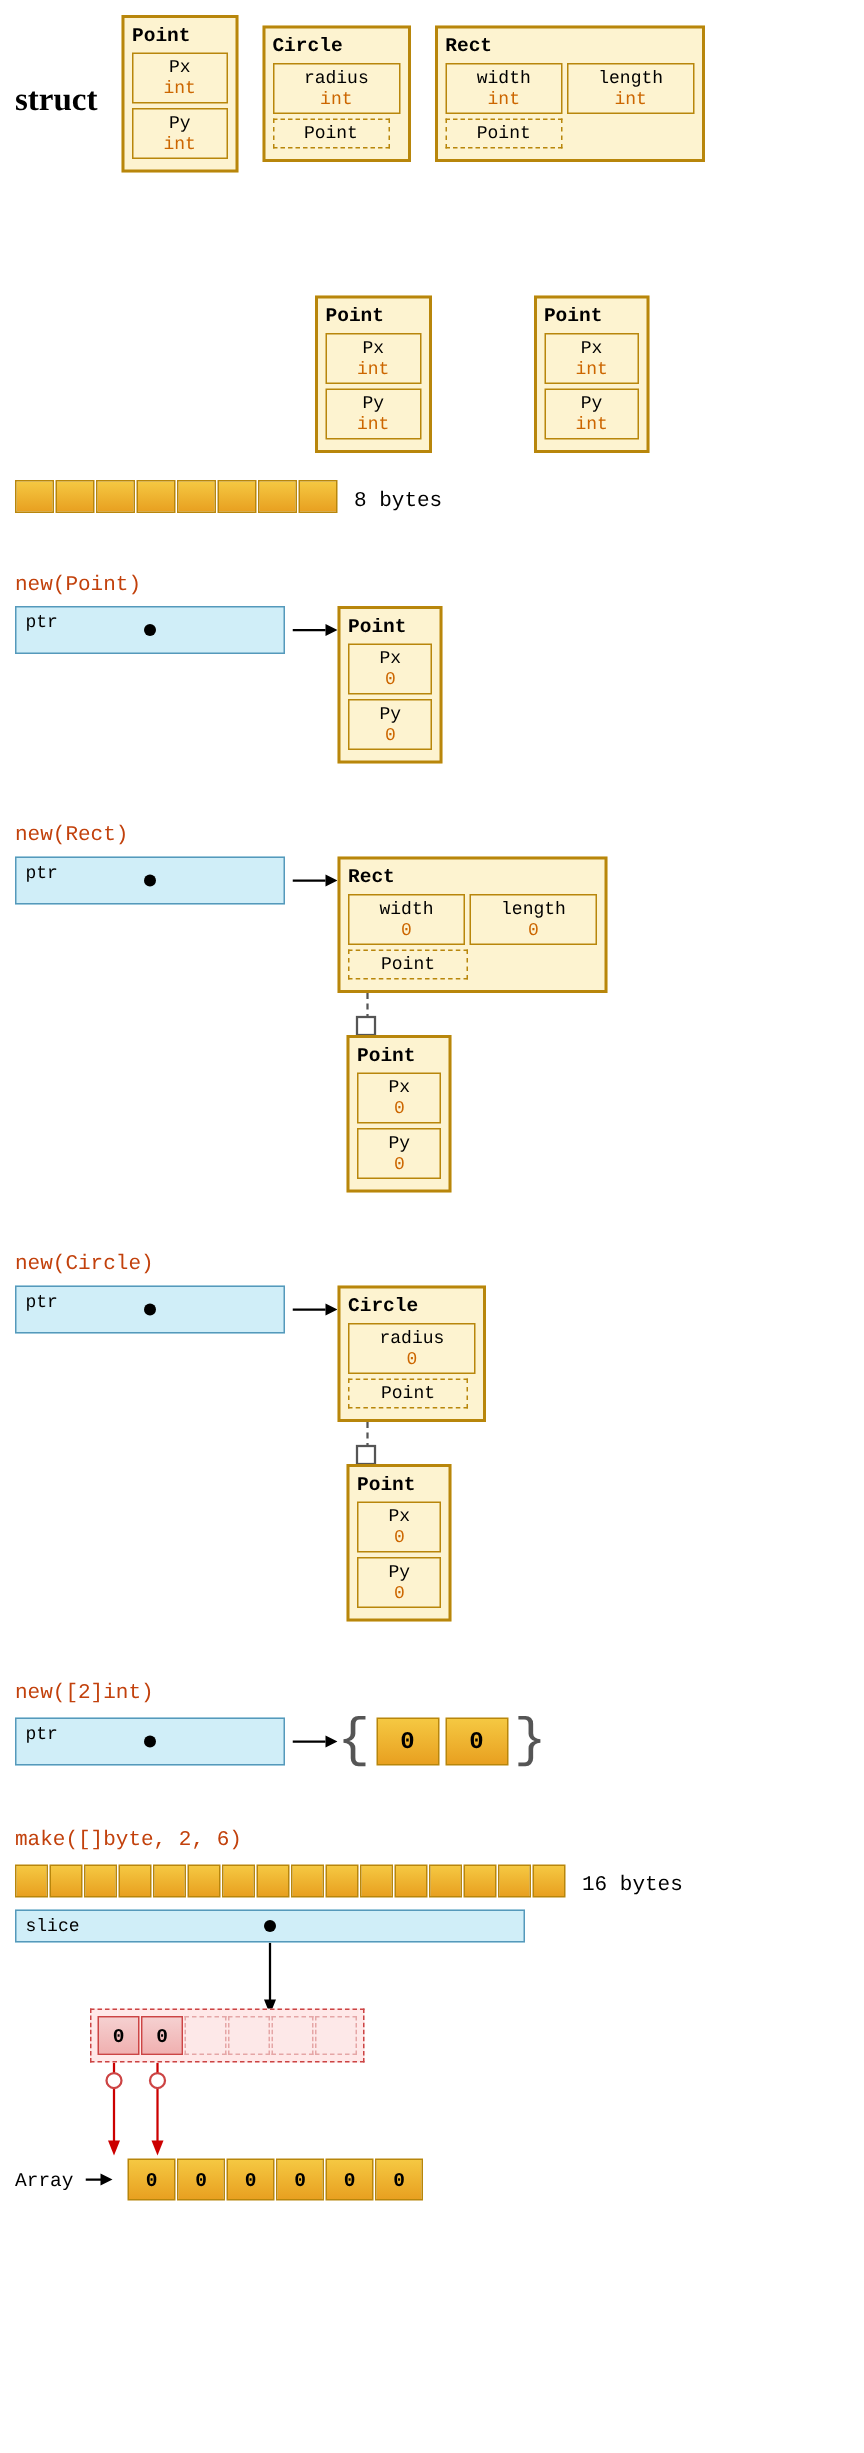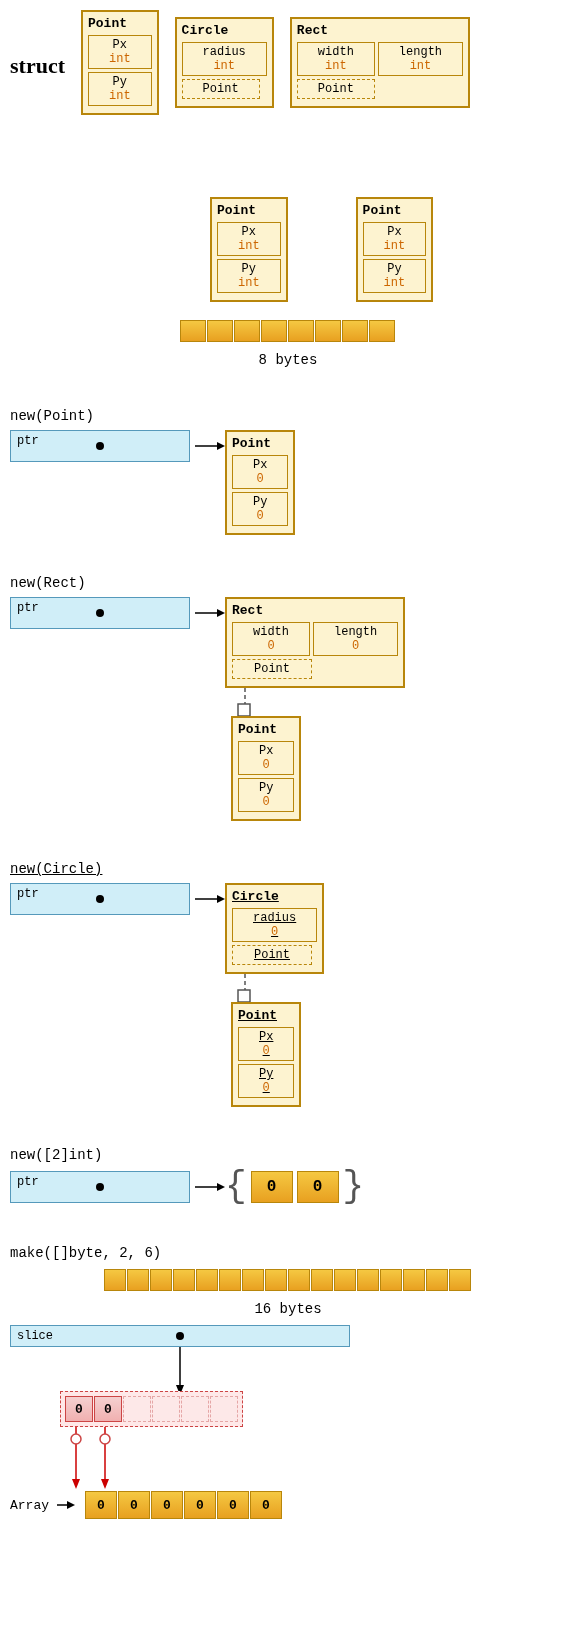--- a/index.html
+++ b/index.html
@@ -42,24 +42,23 @@
       font-size: 12px;
     }
 
     .dashed-box {
       border-style: dashed;
     }
 
     
     .bytes-row {
       display: flex;
-      align-items: center;
+      align-items: flex-end;
       margin: 8px 0 8px 0;
       gap: 10px;
-      flex-direction: column;
     }
 
     .byte-cells {
       display: flex;
     }
 
     .byte-cell {
       width: 26px;
       height: 22px;
       background: linear-gradient(to bottom, #f5c842, #e8a020);
@@ -68,21 +67,21 @@
     }
 
     .bytes-label {
       font-size: 14px;
       color: #000;
     }
 
     
     .new-label {
       font-size: 14px;
-      color: #000000;
+      color: #c2410c;
       margin-bottom: 6px;
       margin-top: 40px;
     }
 
     .ptr-box {
       background: #d0eef8;
       border: 1.5px solid #5599bb;
       padding: 6px 8px;
       min-width: 180px;
       height: 32px;
@@ -426,21 +425,21 @@
             <div class="field-cell">
               <div class="fname">Py</div>
               <div class="ftype" style="color:#cc6600;">0</div>
             </div>
           </div>
         </div>
       </div>
     </div>
   </div>
 
-  <div class="section" style="margin-top:10px;text-decoration:underline;">
+  <div class="section" style="margin-top:10px;">
     <div class="new-label">new(Circle)</div>
     <div style="display:flex;align-items:flex-start;gap:0;">
       <div style="position:relative;width:185px;height:32px;">
         <div class="ptr-box" style="width:180px;">
           <span class="ptr-label">ptr</span>
           <div class="ptr-dot"></div>
         </div>
       </div>
       <svg width="30" height="32">
         <line x1="0" y1="16" x2="22" y2="16" stroke="#000" stroke-width="1.5"></line>

